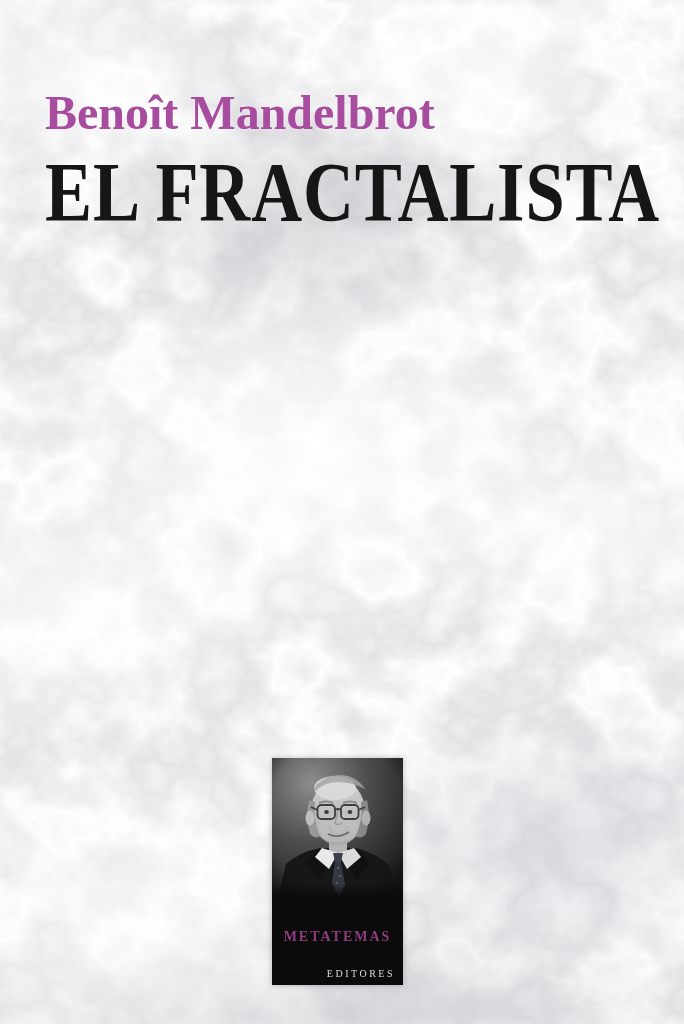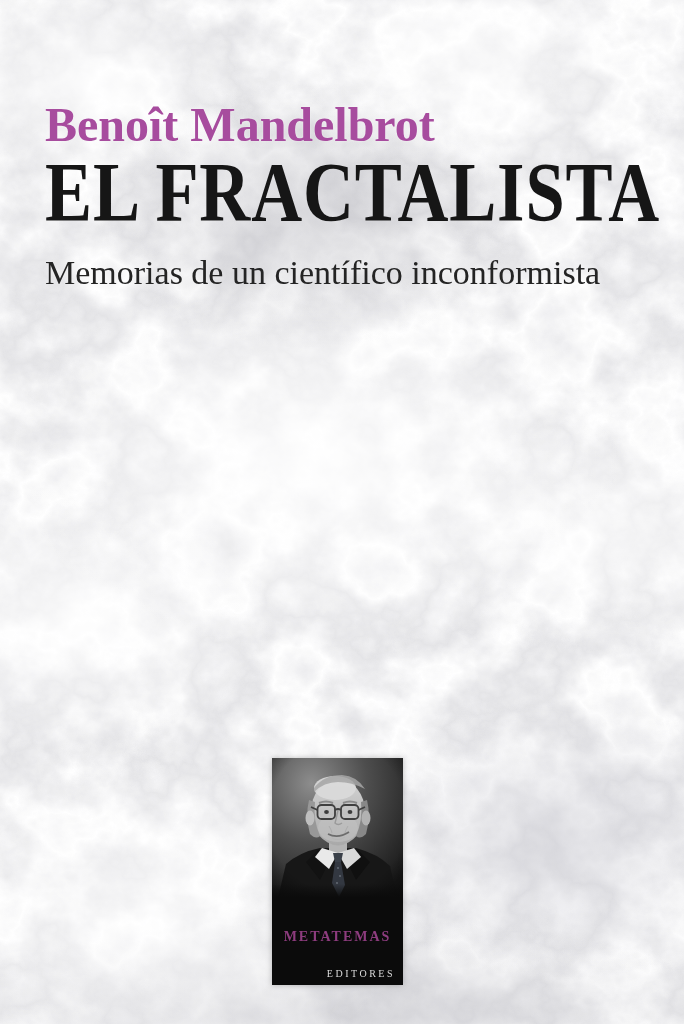--- a/index.html
+++ b/index.html
@@ -32,21 +32,20 @@
   }
 
   
   .author {
     position: absolute; z-index: 3;
     left: 45px; top: 89px;
     font-size: 48px; font-weight: bold; line-height: 1;
     color: var(--author-magenta, #a74c9e);
     white-space: nowrap;
     text-shadow: 0 0 2px rgba(255,255,255,0.5);
-    margin-top: 12px;
   }
   .title {
     position: absolute; z-index: 3;
     left: 45px; top: 151px;
     font-size: 84px; font-weight: bold; line-height: 1;
     letter-spacing: 1px;
     color: var(--title-ink, #161616);
     transform: scaleX(0.84); transform-origin: left top;
     white-space: nowrap;
   }
@@ -121,21 +120,20 @@
       </filter>
     </defs>
     <rect width="684" height="1024" fill="#d9d9dd"></rect>
     <rect width="684" height="1024" filter="url(#rockA)"></rect>
     <rect width="684" height="1024" filter="url(#rockB)" opacity="0.5"></rect>
   </svg>
   <div class="texture-lights"></div>
 
   <div class="author">Benoît Mandelbrot</div>
   <div class="title">EL FRACTALISTA</div>
-  <div class="subtitle">Memorias de un científico inconformista</div>
 
   <div class="panel">
 
     <svg class="portrait" viewBox="0 0 131 140" xmlns="http://www.w3.org/2000/svg" aria-hidden="true">
       <defs>
         <radialGradient id="pbg" cx="30%" cy="18%" r="95%">
           <stop offset="0" stop-color="#8d8d8d"></stop>
           <stop offset="0.45" stop-color="#4e4e4e"></stop>
           <stop offset="1" stop-color="#181818"></stop>
         </radialGradient>

